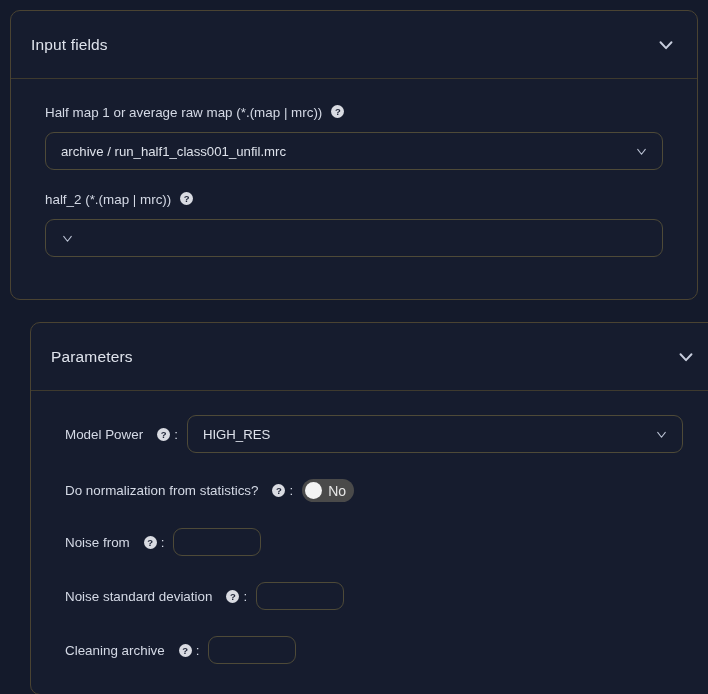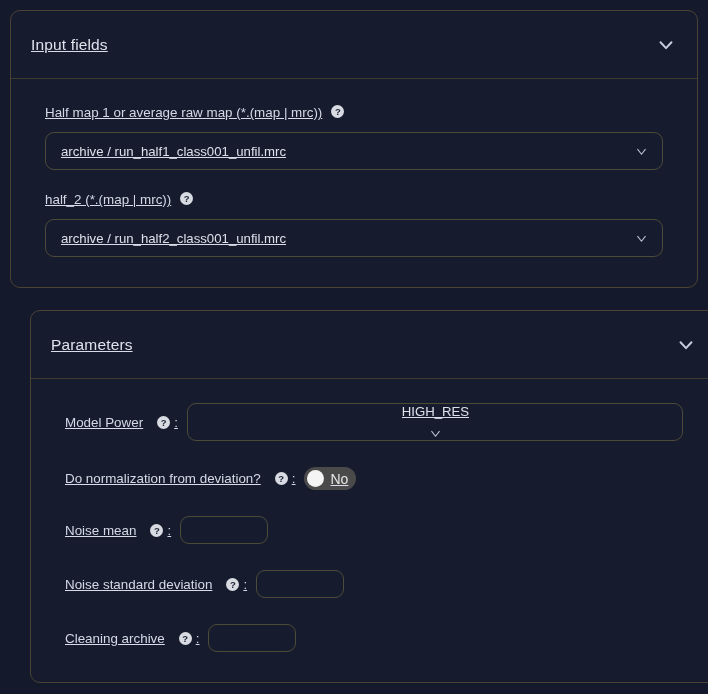--- a/index.html
+++ b/index.html
@@ -24,21 +24,20 @@
     box-sizing: border-box;
   }
 
   
   .panel {
     background: #161c2e;
     border: 1px solid #4a4332;
     border-radius: 10px;
     box-sizing: border-box;
     width: 688px;
-    text-decoration: underline;
   }
   .panel + .panel {
     margin-top: 22px;
     margin-left: 20px;
   }
 
   .panel-header {
     height: 68px;
     display: flex;
     align-items: center;
@@ -60,21 +59,21 @@
     color: #c8cede;
     flex: none;
   }
   .panel-body {
     padding: 26px 34px 30px 34px;
     box-sizing: border-box;
   }
 
   
   .field-block { margin-bottom: 22px; }
-  .field-block:last-child { margin-bottom: 0; }
+  .field-block:last-child { margin-bottom: 12px; }
 
   .field-label {
     font-size: 13.4px;
     color: #d4d9e5;
     display: flex;
     gap: 9px;
     margin-bottom: 11px;
     line-height: 1.2;
   }
 
@@ -188,21 +187,21 @@
   }
   .toggle-text {
     font-size: 14px;
     color: #e7e7e7;
     margin-left: 6px;
     line-height: 1;
   }
 
   
   #panel-parameters .panel-body { padding-top: 24px; }
-  .row-model .select { max-width: 500px; flex-direction: column; }
+  .row-model .select { max-width: 500px; }
 </style>
 </head>
 <body>
 
 <div class="page">
 
   <section class="panel" id="panel-input-fields">
 
     <header class="panel-header">
       <span class="panel-title">Input fields</span>
@@ -225,21 +224,20 @@
           </svg>
         </div>
       </div>
 
       <div class="field-block">
         <div class="field-label">
           <span>half_2 (*.(map | mrc))</span>
           <span class="help">?</span>
         </div>
         <div class="select select-wide">
-          <span class="select-value">archive / run_half2_class001_unfil.mrc</span>
           <svg class="chev-sm" viewBox="0 0 24 24" fill="none" stroke="currentColor" stroke-width="2" stroke-linecap="round" stroke-linejoin="round">
             <polyline points="5 8 12 17 19 8"></polyline>
           </svg>
         </div>
       </div>
 
     </div>
   </section>
 
   <section class="panel" id="panel-parameters">
@@ -262,33 +260,33 @@
         <div class="select">
           <span class="select-value">HIGH_RES</span>
           <svg class="chev-sm" viewBox="0 0 24 24" fill="none" stroke="currentColor" stroke-width="2" stroke-linecap="round" stroke-linejoin="round">
             <polyline points="5 8 12 17 19 8"></polyline>
           </svg>
         </div>
       </div>
 
       <div class="param-row">
         <span class="param-label">
-          <span>Do normalization from deviation?</span>
+          <span>Do normalization from statistics?</span>
           <span class="help">?</span>
         </span>
         <span class="colon">:</span>
         <div class="toggle">
           <span class="toggle-knob"></span>
           <span class="toggle-text">No</span>
         </div>
       </div>
 
       <div class="param-row">
         <span class="param-label">
-          <span>Noise mean</span>
+          <span>Noise from</span>
           <span class="help">?</span>
         </span>
         <span class="colon">:</span>
         <input class="text-input" type="text" value="" style="">
       </div>
 
       <div class="param-row">
         <span class="param-label">
           <span>Noise standard deviation</span>
           <span class="help">?</span>

